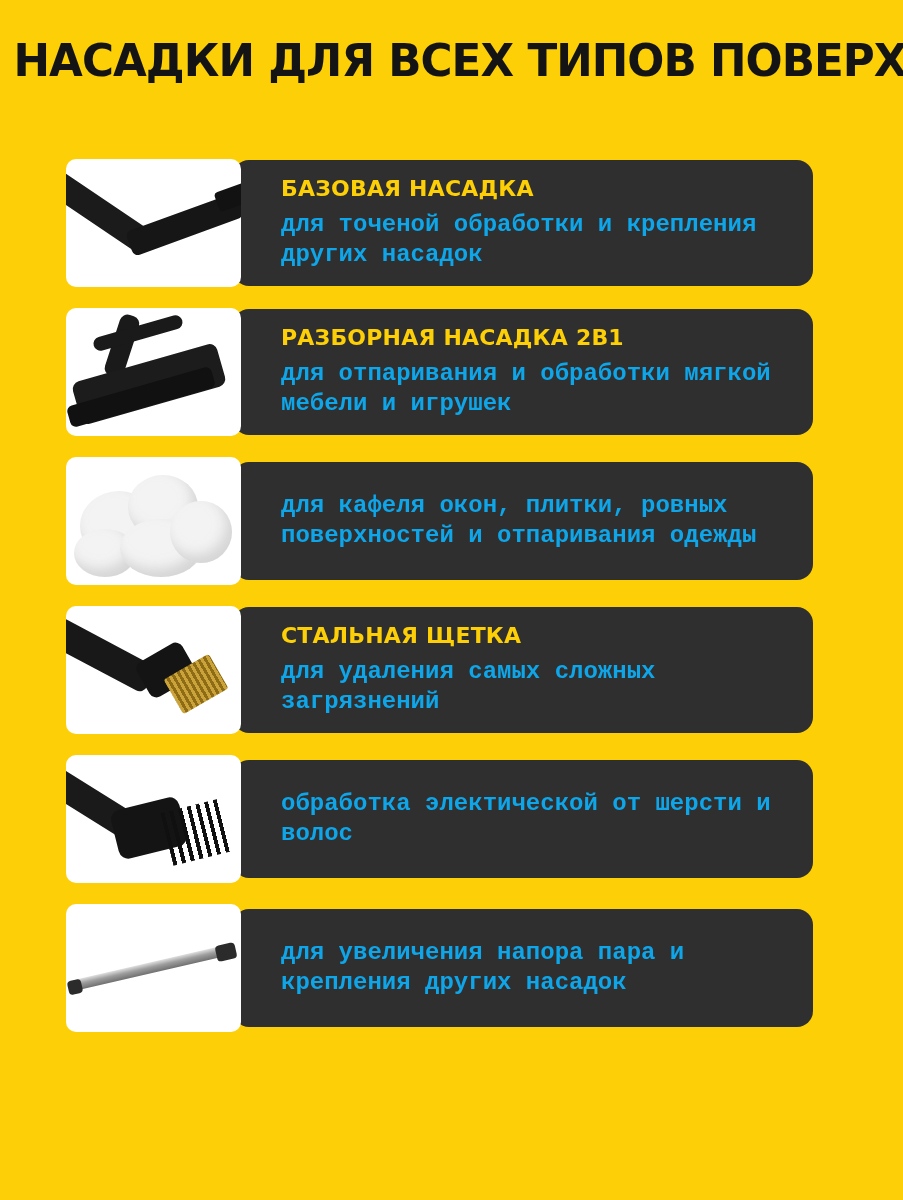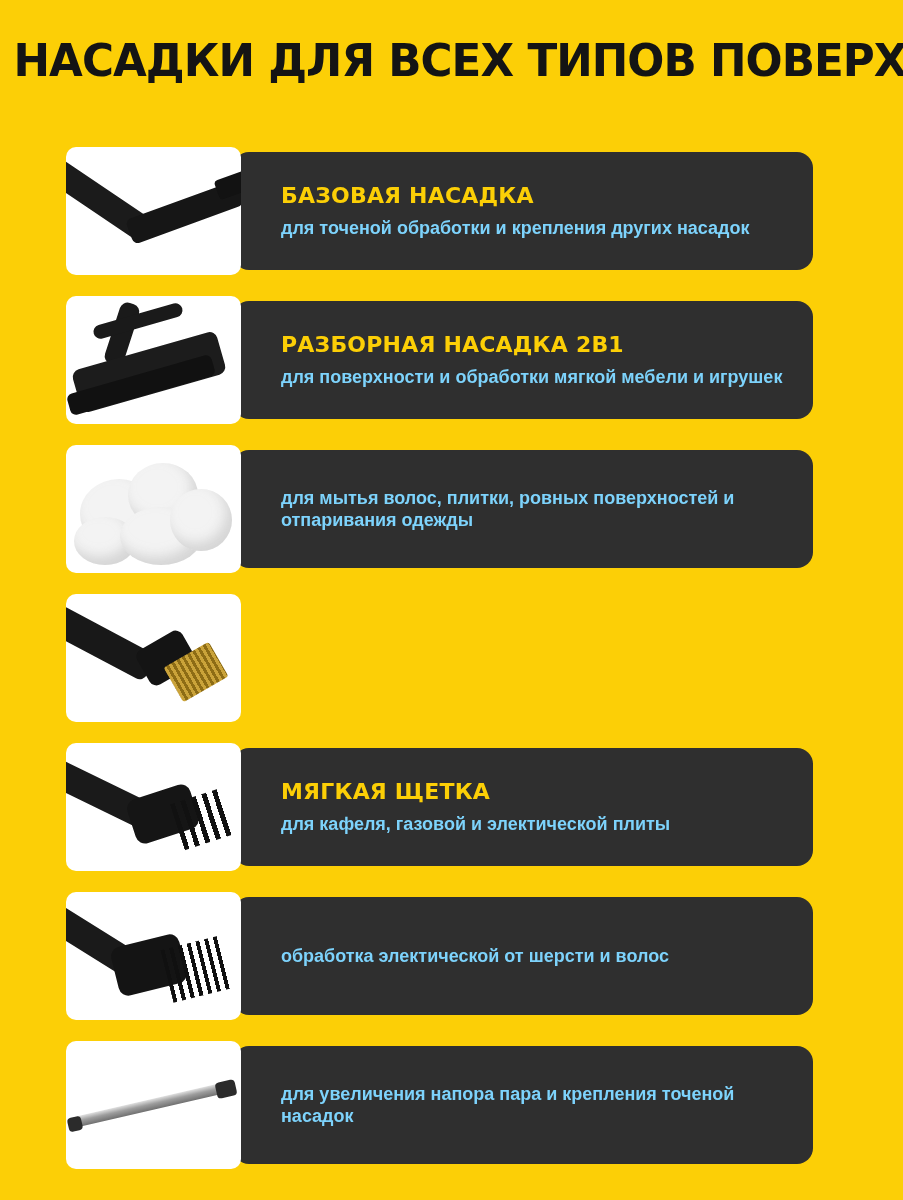--- a/index.html
+++ b/index.html
@@ -30,21 +30,21 @@
     font-weight: bold;
     font-size: 45px;
     letter-spacing: -1px;
     color: #141414;
     text-transform: uppercase;
     transform: scaleX(0.97);
     white-space: nowrap;
   }
   .list {
     position: absolute;
-    top: 146px;
+    top: 158px;
     left: 0;
     width: 903px;
   }
   .row {
     position: relative;
     display: flex;
     align-items: center;
     height: 130px;
     margin-bottom: 19px;
     padding-left: 66px;
@@ -77,24 +77,24 @@
   .card-title {
     color: #FCCF06;
     font-family: "DejaVu Sans", sans-serif;
     font-weight: bold;
     font-size: 22px;
     letter-spacing: 0.2px;
     text-transform: uppercase;
     margin-bottom: 9px;
   }
   .card-desc {
-    color: #7dd3fc;
-    font-family: Liberation Sans, sans-serif;
+    color: #0ea5e9;
+    font-family: Liberation Mono, monospace;
     font-weight: bold;
-    font-size: 18px;
+    font-size: 24px;
     line-height: 1.25;
   }
 
   
   .art { position: absolute; inset: 0; }
 
   
   .base-tube {
     position: absolute;
     left: -10px; top: 8px;
@@ -300,62 +300,53 @@
       <div class="thumb">
         <div class="art">
           <div class="head-neck"></div>
           <div class="head-bar"></div>
           <div class="head-body"></div>
           <div class="head-plate"></div>
         </div>
       </div>
       <div class="card">
         <div class="card-title">РАЗБОРНАЯ НАСАДКА 2В1</div>
-        <div class="card-desc">для поверхности и обработки мягкой мебели и игрушек</div>
+        <div class="card-desc">для отпаривания и обработки мягкой мебели и игрушек</div>
       </div>
     </div>
 
     <div class="row">
       <div class="thumb">
         <div class="art">
           <div class="cloth c1"></div>
           <div class="cloth c2"></div>
           <div class="cloth c5"></div>
           <div class="cloth c3"></div>
           <div class="cloth c4"></div>
         </div>
       </div>
       <div class="card">
-        <div class="card-desc">для мытья волос, плитки, ровных поверхностей и отпаривания одежды</div>
+        <div class="card-desc">для кафеля окон, плитки, ровных поверхностей и отпаривания одежды</div>
       </div>
     </div>
 
     <div class="row">
       <div class="thumb">
         <div class="art">
           <div class="sb-tube"></div>
           <div class="sb-head"></div>
           <div class="sb-bristles"></div>
         </div>
       </div>
-    </div>
-
-    <div class="row">
-      <div class="thumb">
-        <div class="art">
-          <div class="soft-tube"></div>
-          <div class="soft-head"></div>
-          <div class="soft-bristles"></div>
-        </div>
-      </div>
-      <div class="card">
-        <div class="card-title">МЯГКАЯ ЩЕТКА</div>
-        <div class="card-desc">для кафеля, газовой и электической плиты</div>
-      </div>
-    </div>
+      <div class="card">
+        <div class="card-title">СТАЛЬНАЯ ЩЕТКА</div>
+        <div class="card-desc">для удаления самых сложных загрязнений</div>
+      </div>
+    </div>
+
 
     <div class="row">
       <div class="thumb">
         <div class="art">
           <div class="wb-tube"></div>
           <div class="wb-head"></div>
           <div class="wb-bristles"></div>
         </div>
       </div>
       <div class="card">
@@ -365,18 +356,18 @@
 
     <div class="row">
       <div class="thumb">
         <div class="art">
           <div class="wand"></div>
           <div class="wand-tip"></div>
           <div class="wand-end"></div>
         </div>
       </div>
       <div class="card">
-        <div class="card-desc">для увеличения напора пара и крепления точеной насадок</div>
+        <div class="card-desc">для увеличения напора пара и крепления других насадок</div>
       </div>
     </div>
 
   </div>
 </div>
 
 </body></html>

